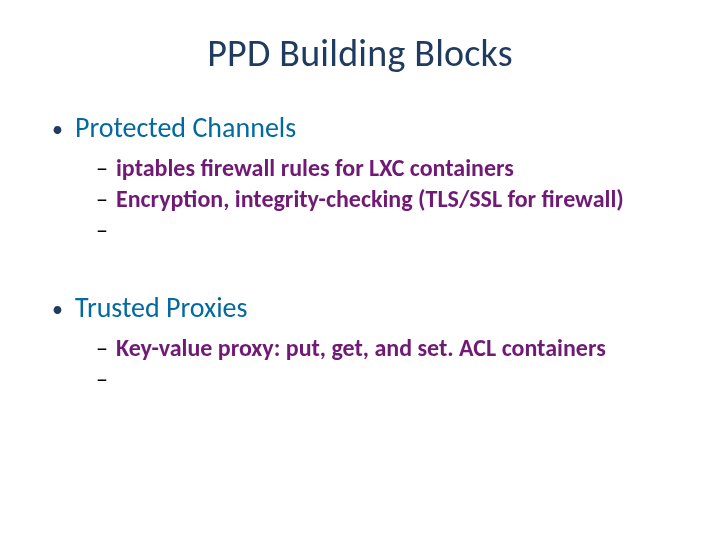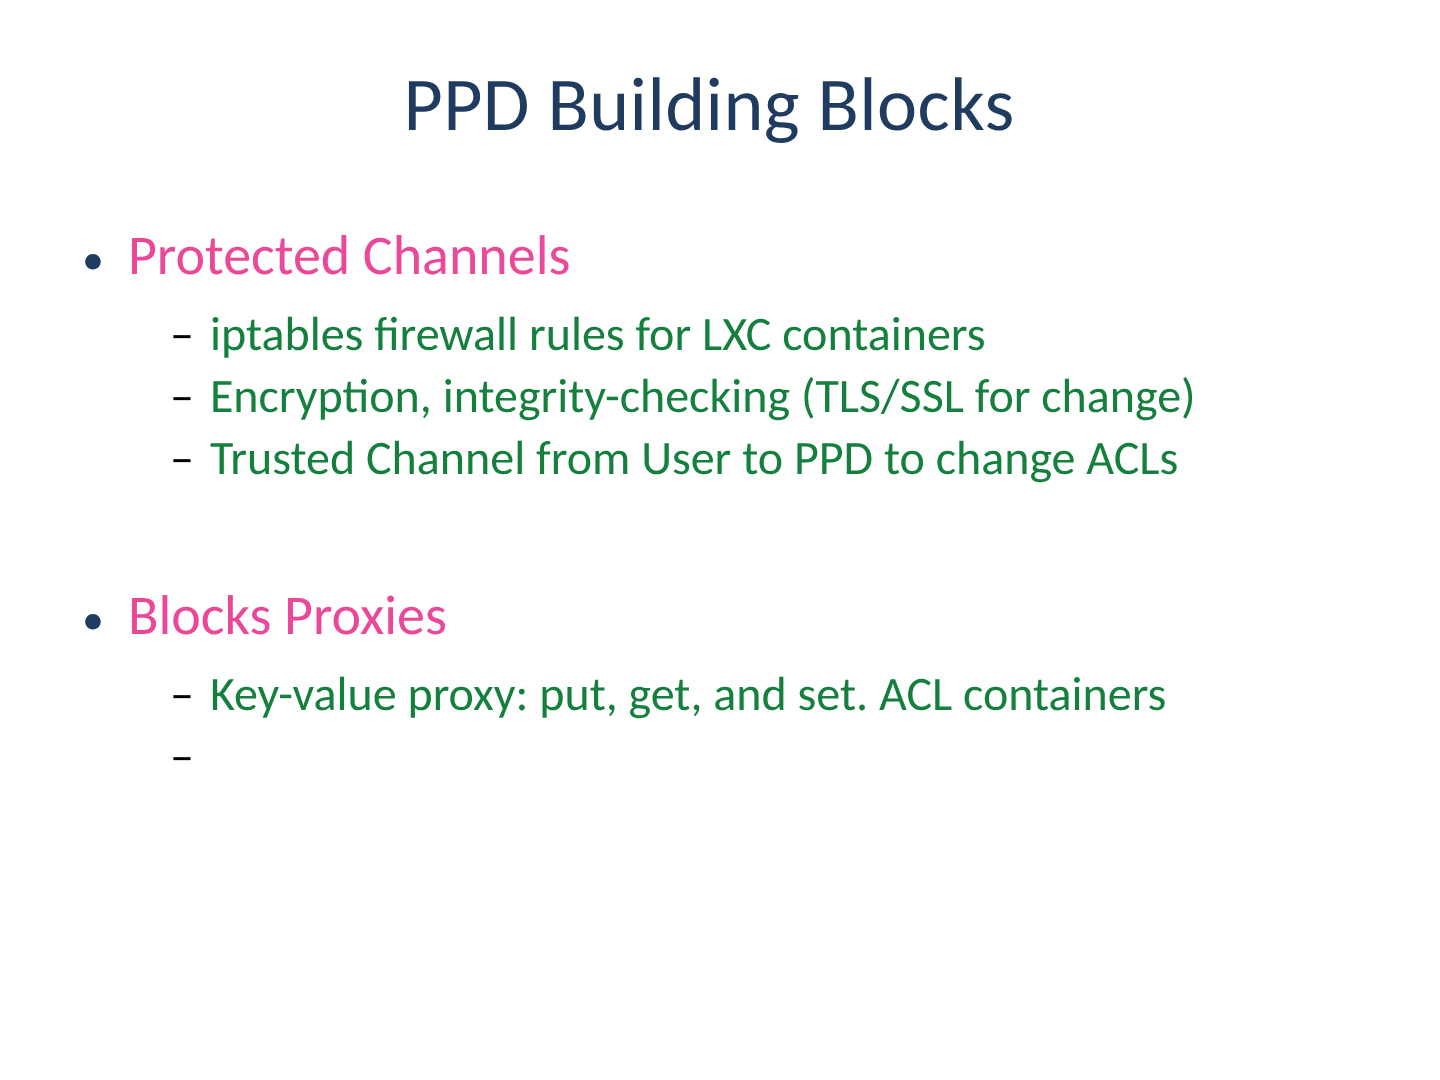--- a/index.html
+++ b/index.html
@@ -8,21 +8,21 @@
     width: 720px;
     height: 540px;
     background: #ffffff;
     font-family: Calibri, "Segoe UI", Arial, sans-serif;
     color: #000;
   }
   .slide {
     box-sizing: border-box;
     width: 720px;
     height: 540px;
-    padding: 24px 48px 24px 37px;
+    padding: 24px 48px 24px 48px;
     position: relative;
   }
   .title {
     text-align: center;
     font-size: 38px;
     font-weight: 400;
     color: #1f3b60;
     margin: 6px 0 34px 0;
     letter-spacing: 0.2px;
   }
@@ -40,40 +40,41 @@
   }
   .bullet-dot {
     color: #1f3b60;
     font-size: 22px;
     line-height: 1;
     margin-right: 12px;
     margin-left: 4px;
   }
   .l1-text {
     font-size: 28px;
-    color: #ec4899;
+    color: #0369a1;
   }
   ul.level2 {
     list-style: none;
     padding: 0;
     margin: 8px 0 0 48px;
   }
   ul.level2 > li {
     display: flex;
     align-items: baseline;
     margin: 2px 0;
   }
   .dash {
     color: #000;
     font-size: 24px;
     margin-right: 8px;
   }
   .l2-text {
     font-size: 24px;
-    color: #15803d;
+    color: #701a75;
+    font-weight: bold;
   }
 </style>
 </head>
 <body>
 
 <div class="slide">
 
   <div class="title">PPD Building Blocks</div>
 
   <ul class="level1">
@@ -83,33 +84,32 @@
         <span class="bullet-dot">•</span>
         <span class="l1-text">Protected Channels</span>
       </div>
       <ul class="level2">
         <li>
           <span class="dash">–</span>
           <span class="l2-text">iptables firewall rules for LXC containers</span>
         </li>
         <li>
           <span class="dash">–</span>
-          <span class="l2-text">Encryption, integrity-checking (TLS/SSL for change)</span>
+          <span class="l2-text">Encryption, integrity-checking (TLS/SSL for firewall)</span>
         </li>
         <li>
           <span class="dash">–</span>
-          <span class="l2-text">Trusted Channel from User to PPD to change ACLs</span>
         </li>
       </ul>
     </li>
 
     <li>
       <div class="l1-row">
         <span class="bullet-dot">•</span>
-        <span class="l1-text">Blocks Proxies</span>
+        <span class="l1-text">Trusted Proxies</span>
       </div>
       <ul class="level2">
         <li>
           <span class="dash">–</span>
           <span class="l2-text">Key-value proxy: put, get, and set. ACL containers</span>
         </li>
         <li>
           <span class="dash">–</span>
         </li>
       </ul>

